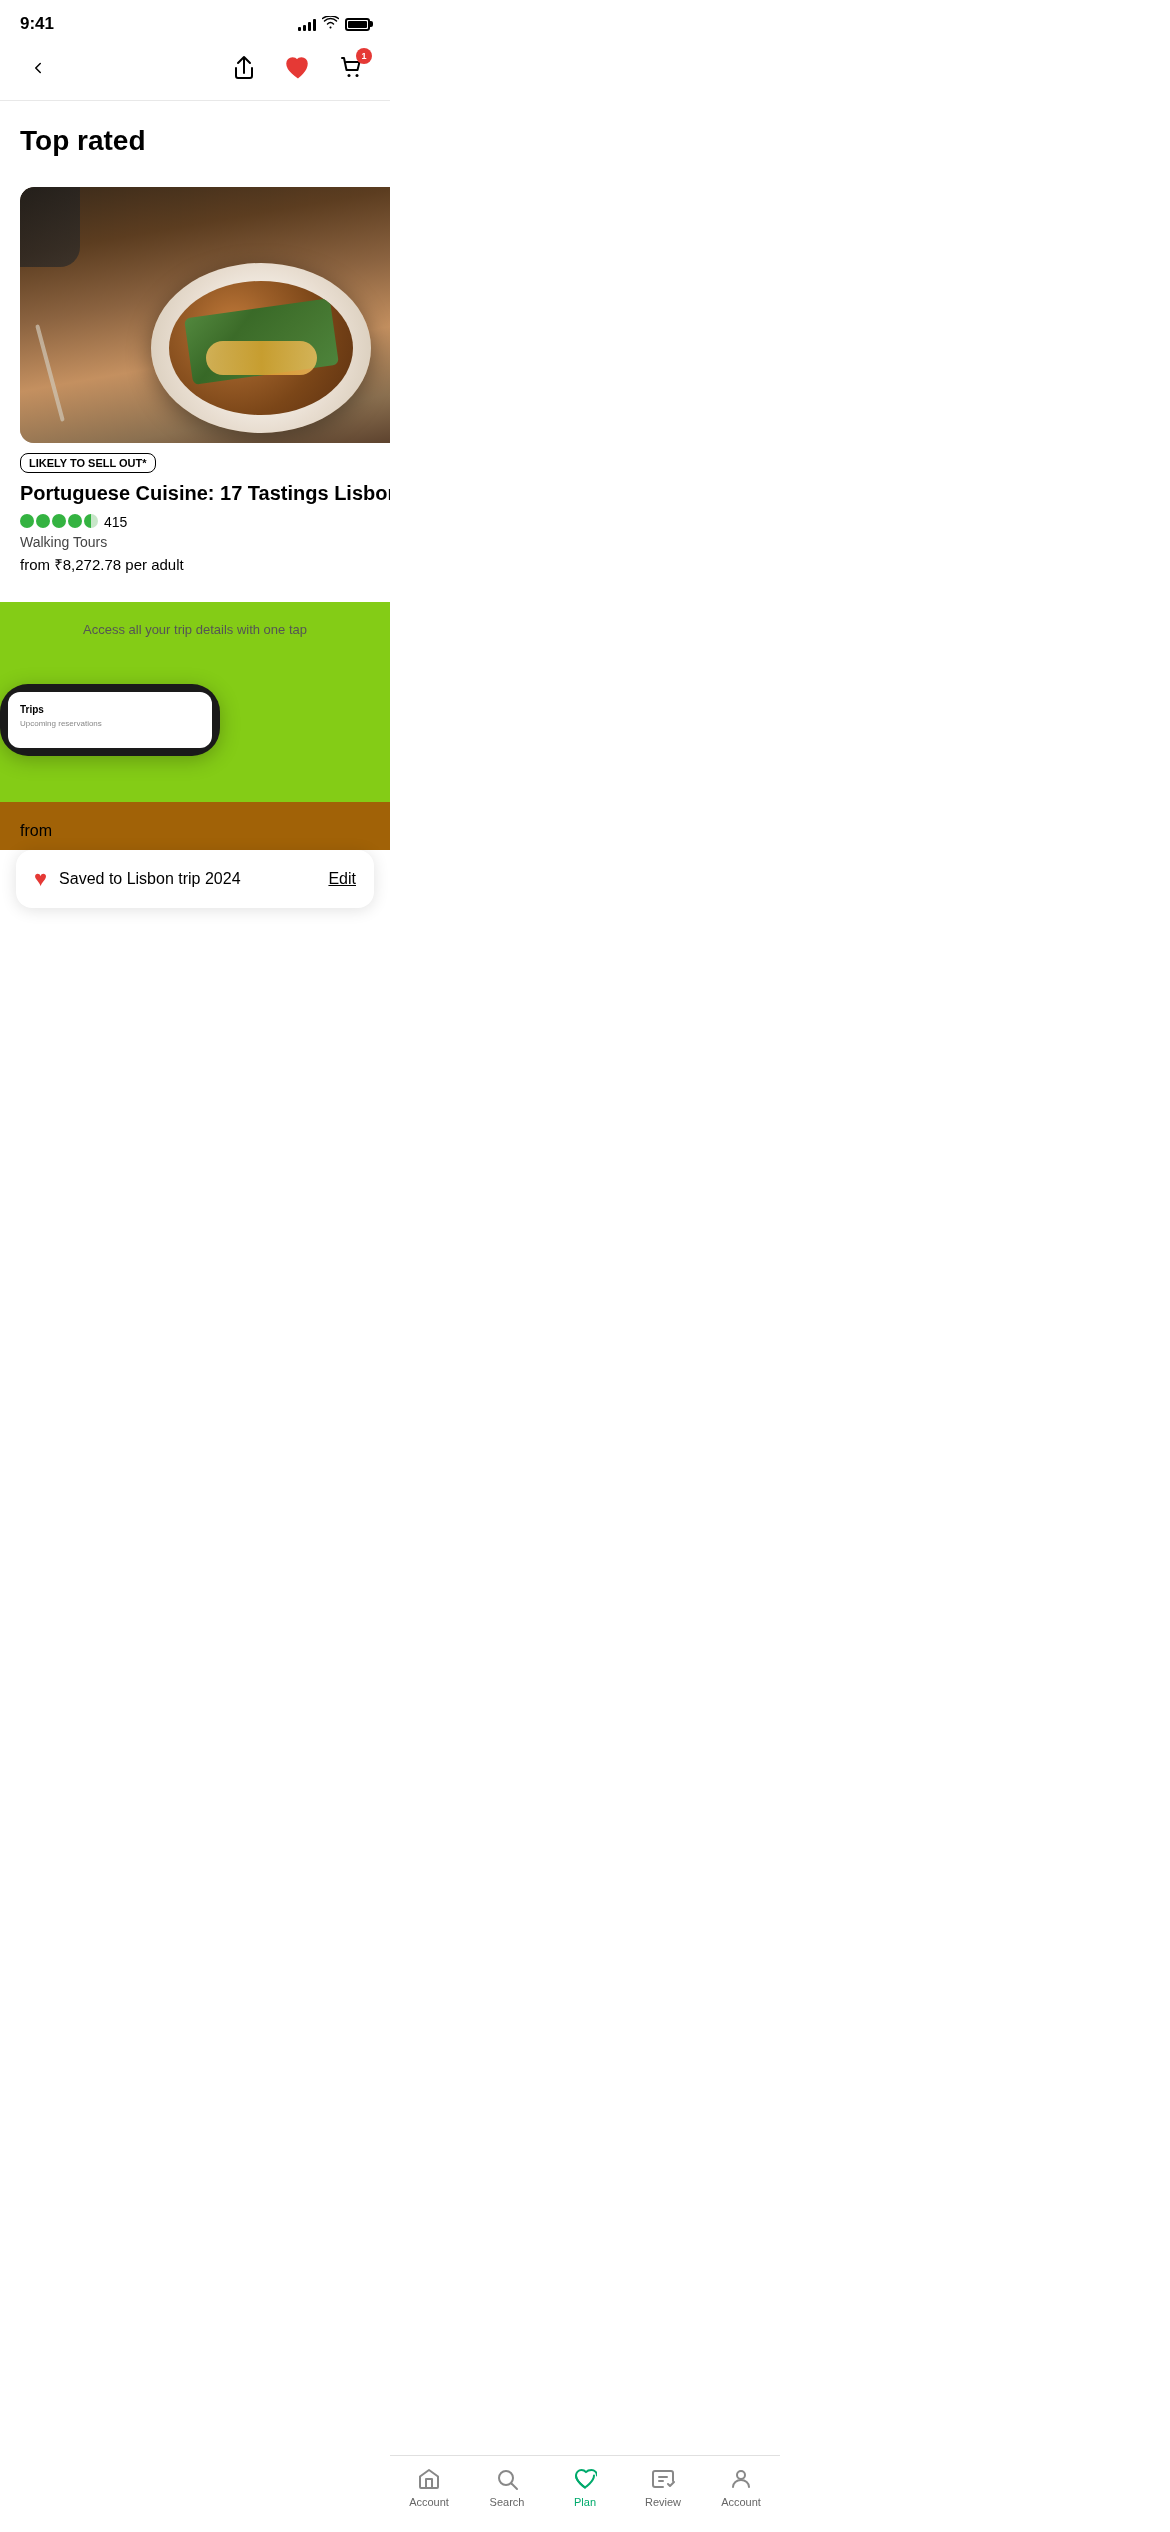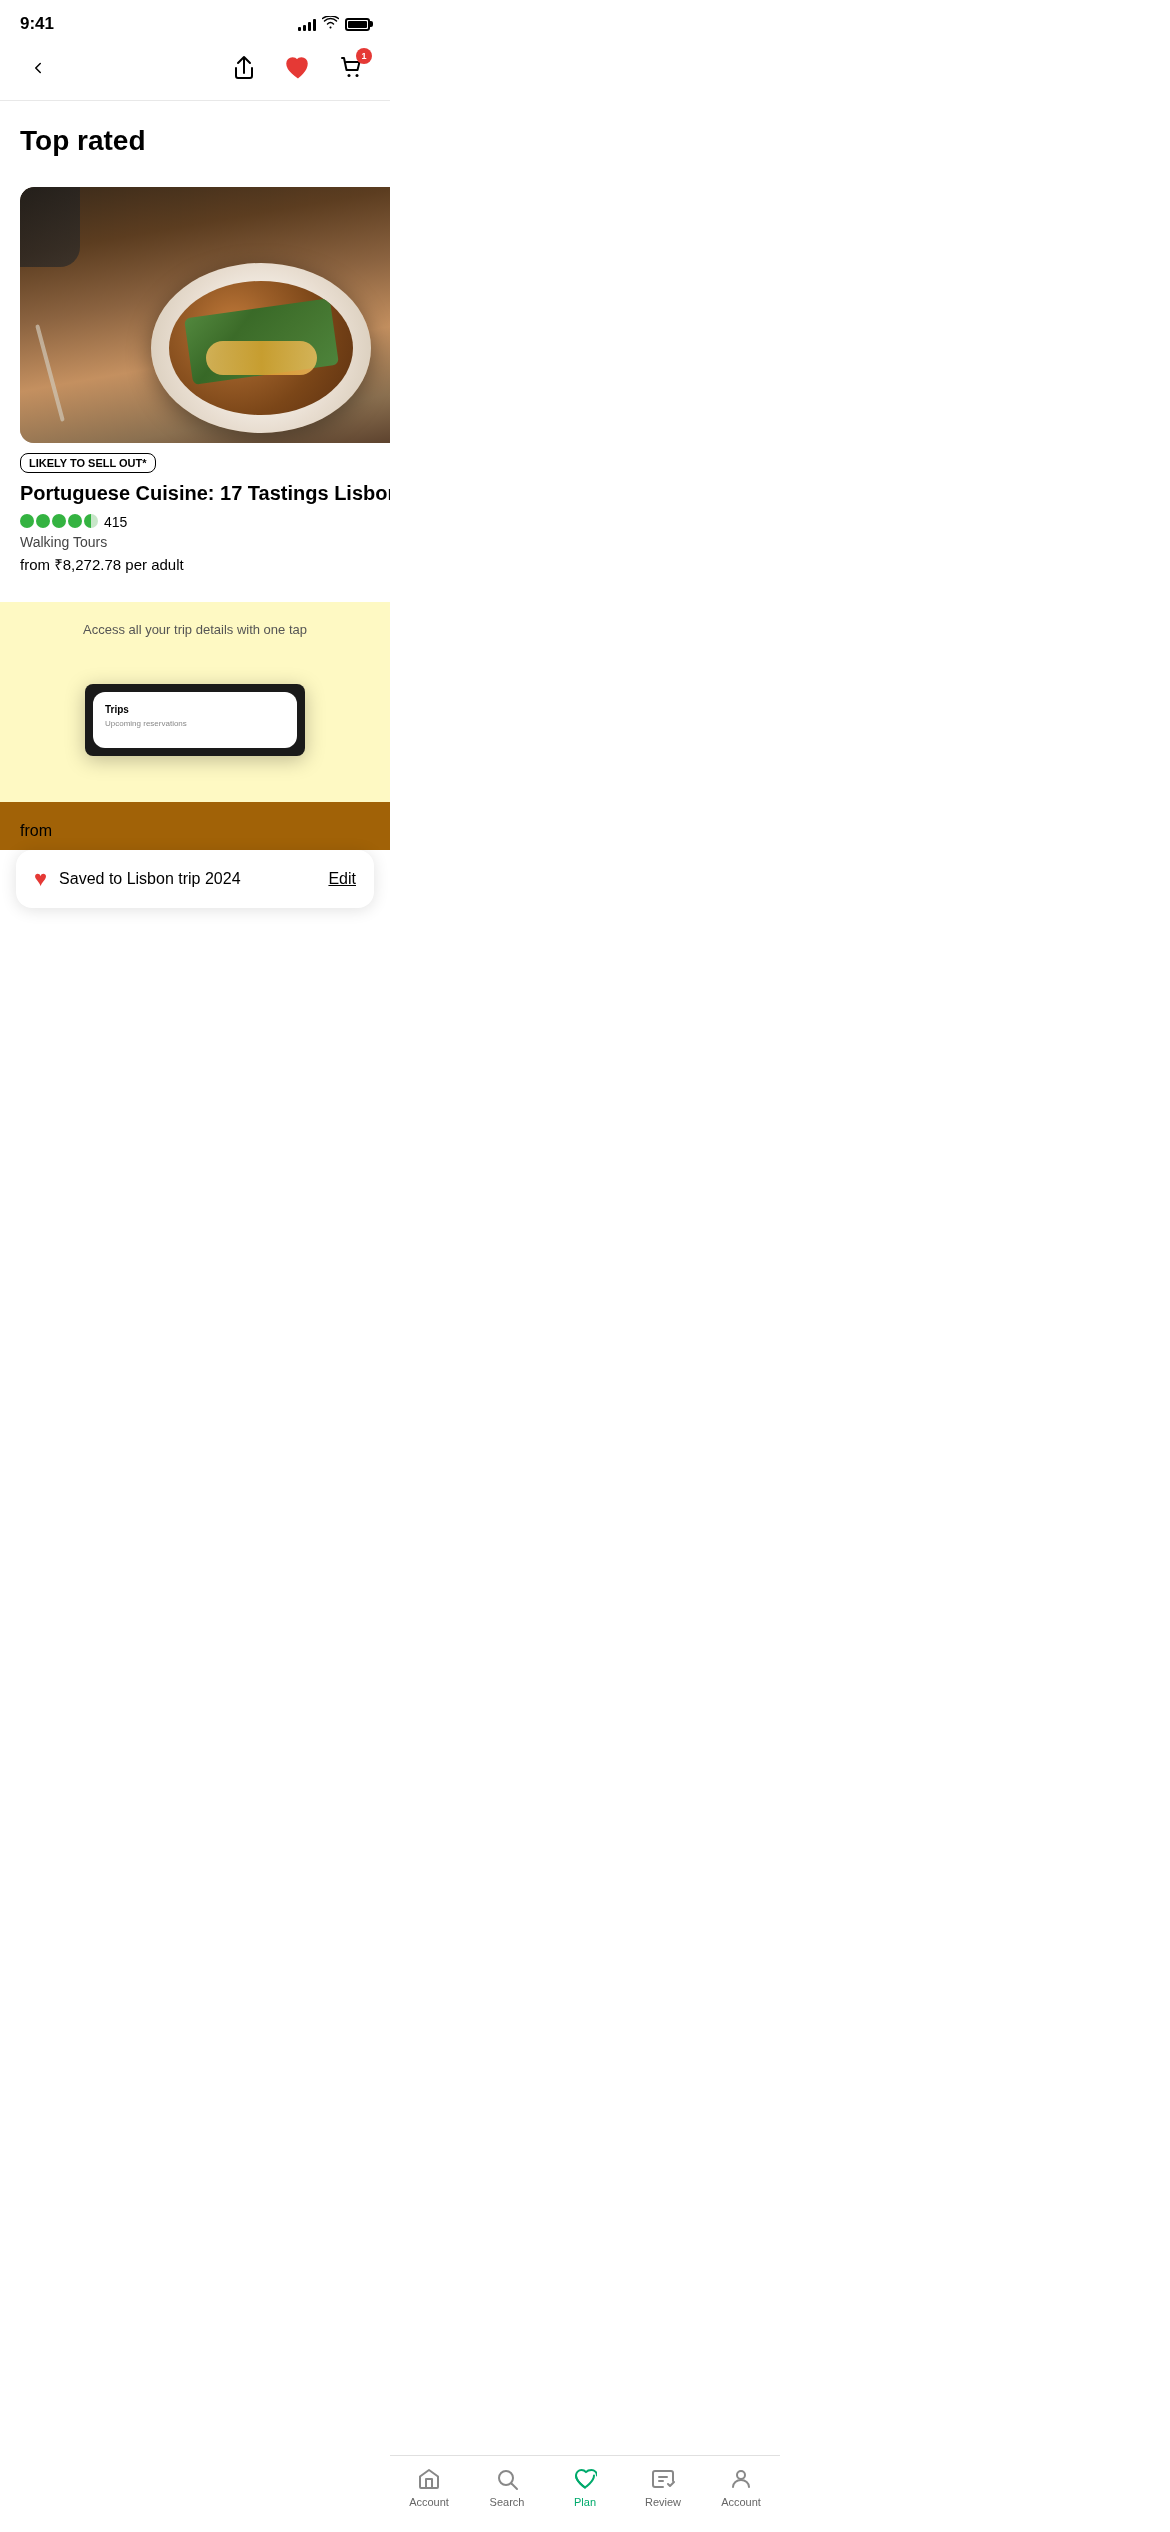--- a/index.html
+++ b/index.html
@@ -226,26 +226,25 @@
     .card-price {
       font-size: 15px;
       color: #000;
       font-weight: 500;
     }
 
     
     .trip-banner {
       margin: 24px -20px 0;
       height: 200px;
-      background: #fef9c3;
+      background: #84cc16;
       position: relative;
       overflow: hidden;
       display: flex;
       align-items: center;
-      justify-content: center;
     }
     .trip-banner-text {
       position: absolute;
       top: 20px;
       left: 50%;
       transform: translateX(-50%);
       font-size: 13px;
       color: #555;
       white-space: nowrap;
     }
@@ -448,21 +447,21 @@
         </div>
         <div class="card-category">Walking Tours</div>
         <div class="card-price">from ₹8,272.78 per adult</div>
       </div>
     </div>
 
   </div>
 
   <div class="trip-banner">
     <span class="trip-banner-text">Access all your trip details with one tap</span>
-    <div style="margin-top:36px;width:220px;background:#1a1a1a;border-radius:8px;padding:8px;box-shadow:0 4px 20px rgba(0,0,0,0.25);">
+    <div style="margin-top:36px;width:220px;background:#1a1a1a;border-radius:28px;padding:8px;box-shadow:0 4px 20px rgba(0,0,0,0.25);">
       <div style="background:#fff;border-radius:12px;padding:12px;">
         <div style="font-size:10px;font-weight:700;color:#000;margin-bottom:4px;">Trips</div>
         <div style="font-size:8px;color:#888;margin-bottom:8px;">Upcoming reservations</div>
       </div>
     </div>
   </div>
 
 </div>
 
 <div class="from-section">

